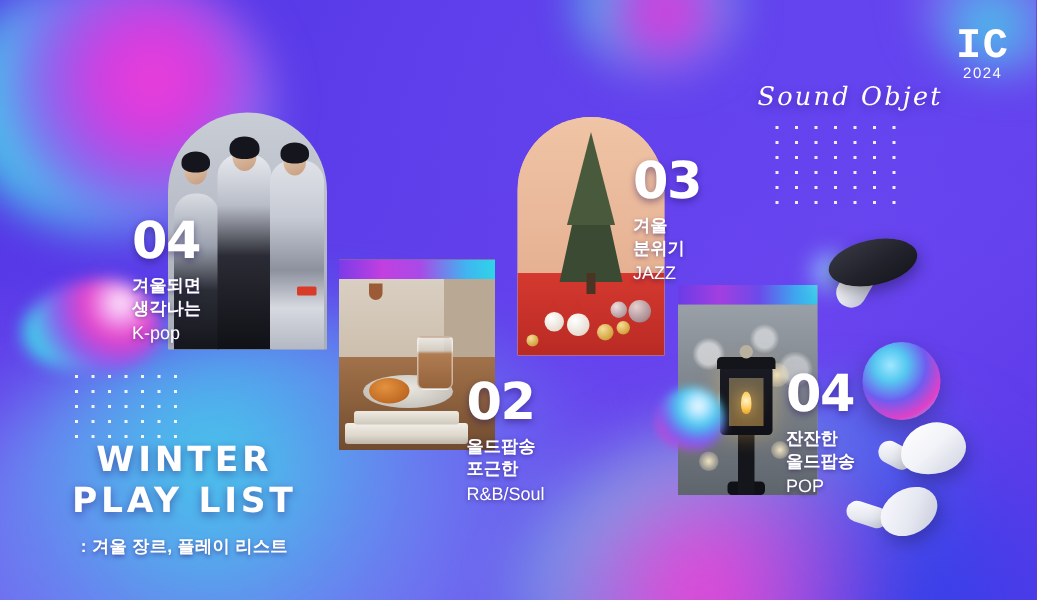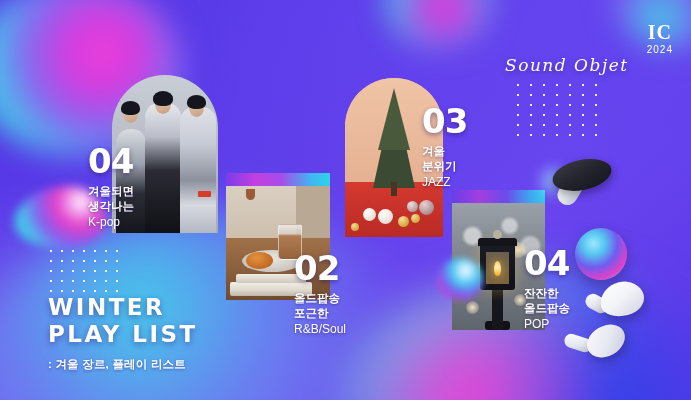--- a/index.html
+++ b/index.html
@@ -172,37 +172,37 @@
   
   .ctext{position:absolute;color:#fff;}
   .cnum{font-family:"DejaVu Sans",sans-serif;font-weight:700;font-size:34px;line-height:30px;
     letter-spacing:-1px;color:#fff;text-shadow:0 2px 5px rgba(30,10,90,.45);}
   .cdesc{font-size:11.5px;line-height:15px;font-weight:700;color:#fff;
     text-shadow:0 1px 3px rgba(30,10,90,.5);margin-top:8px;}
   .cgenre{font-size:12px;line-height:16px;font-weight:400;color:#fff;
     text-shadow:0 1px 3px rgba(30,10,90,.5);}
 
   .t1{left:88px;top:146px;}
-  .t2{left:294px;top:253px;}
+  .t2{left:311px;top:253px;}
   .t3{left:422px;top:106px;}
   .t4{left:524px;top:248px;}
 
   
-  .headline{position:absolute;left:48px;top:294px;}
+  .headline{position:absolute;left:48px;top:294px;text-align:center;}
   .hl{font-family:"DejaVu Sans",sans-serif;font-weight:700;font-size:23px;line-height:27px;
     letter-spacing:2.5px;color:#fff;text-shadow:0 2px 6px rgba(40,12,110,.45);}
   .sub{margin-top:9px;font-size:11.5px;font-weight:700;color:#fff;letter-spacing:.2px;
     text-shadow:0 1px 3px rgba(40,12,110,.5);}
 
   
   .script{position:absolute;left:505px;top:55px;font-family:"DejaVu Serif",serif;
     font-style:italic;font-size:17px;letter-spacing:1.5px;color:#fff;
     text-shadow:0 2px 6px rgba(40,12,110,.45);}
   .logo{position:absolute;right:18px;top:22px;text-align:center;color:#fff;}
-  .logo .lg{font-family:Liberation Serif, serif;font-weight:700;font-size:20px;line-height:20px;letter-spacing:1px;}
+  .logo .lg{font-family:Liberation Mono, monospace;font-weight:700;font-size:28px;line-height:20px;letter-spacing:1px;}
   .logo .yr{font-size:10px;line-height:13px;letter-spacing:1px;margin-top:1px;}
 </style>
 </head>
 <body>
 
 <div id="stage">
 
   <div class="bg-base"></div>
   <div class="orb o1"></div>
   <div class="orb o2"></div>

